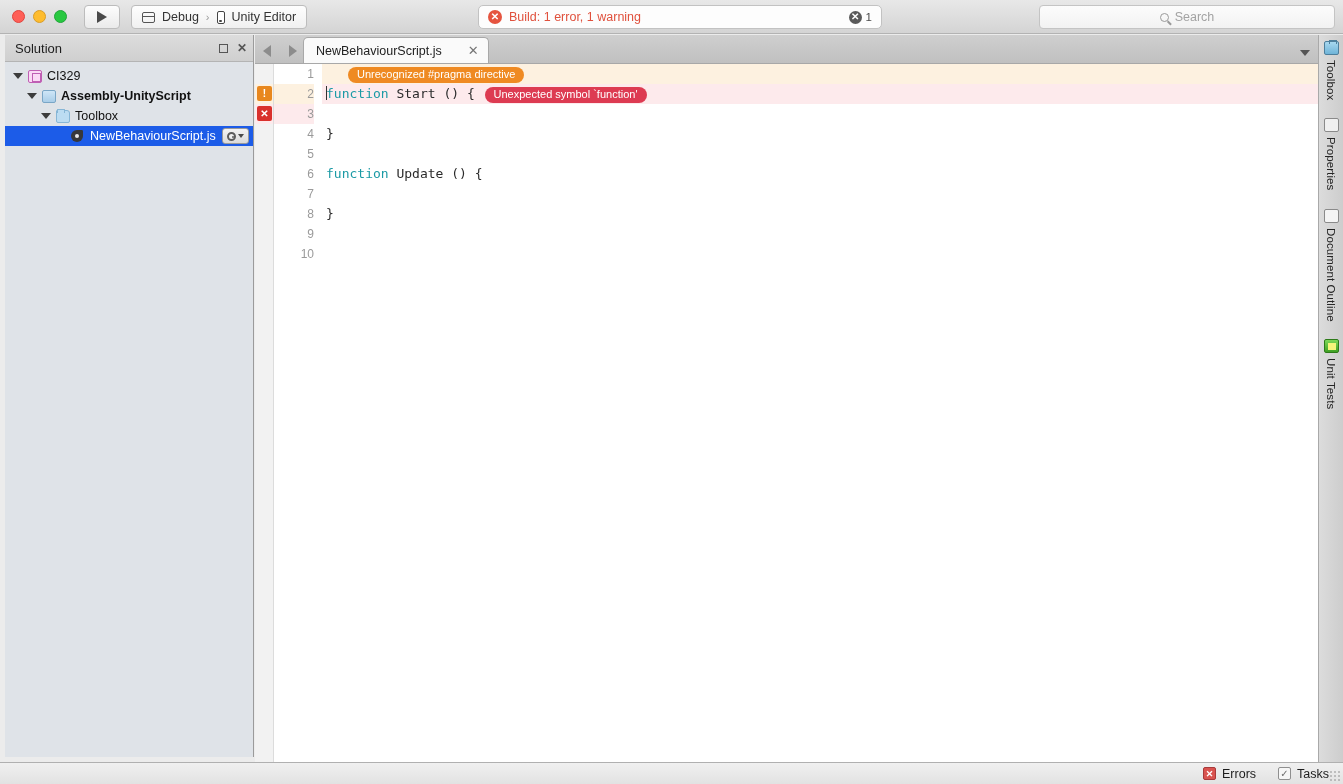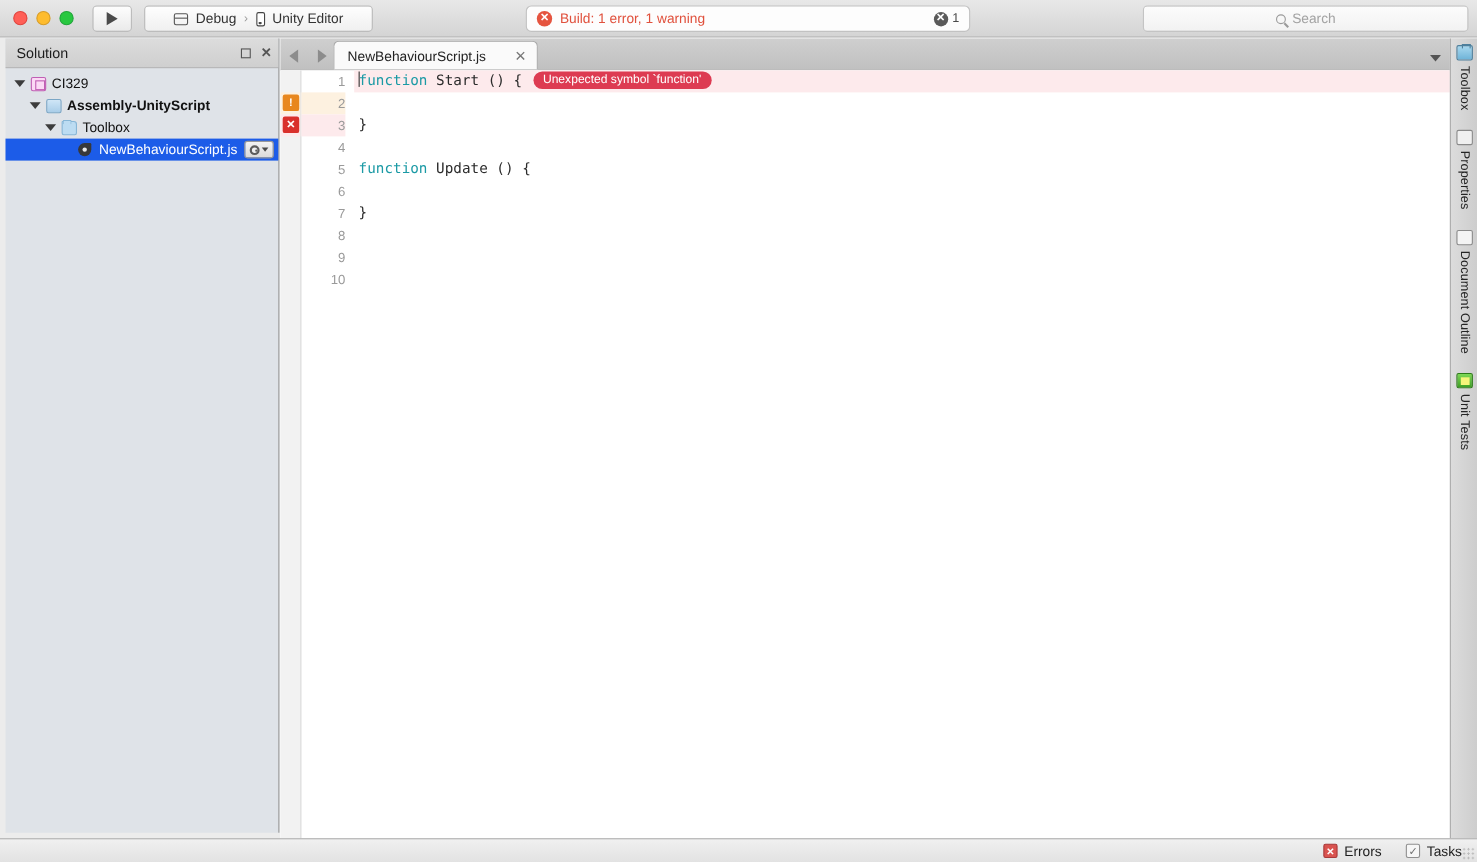--- a/index.html
+++ b/index.html
@@ -34,21 +34,21 @@
   }
   .runbtn .tri {
     width:0;height:0;border-left:10px solid #4a4a4a;
     border-top:6px solid transparent;border-bottom:6px solid transparent;
   }
 
   .configbar {
     position:absolute; left:131px; top:5px; height:24px;
     background: linear-gradient(#fefefe,#f0f0f0);
     border:1px solid #bcbcbc; border-radius:4px;
-    display:flex; align-items:center; padding:0 26px; gap:7px;
+    display:flex; align-items:center; padding:0 10px; gap:7px;
     font-size:12.5px; color:#333;
   }
   .ic-window {
     width:13px;height:11px;border:1.5px solid #555;border-radius:2px;position:relative;
   }
   .ic-window::before{content:"";position:absolute;left:0;top:0;right:0;height:3px;border-bottom:1.5px solid #555;}
   .chev-sep { color:#9a9a9a; font-size:11px; }
   .ic-device {
     width:8px;height:13px;border:1.5px solid #444;border-radius:2px;background:#fff;position:relative;
   }
@@ -339,20 +339,21 @@
           <div class="codeline row-err">3</div>
           <div class="codeline">4</div>
           <div class="codeline">5</div>
           <div class="codeline">6</div>
           <div class="codeline">7</div>
           <div class="codeline">8</div>
           <div class="codeline">9</div>
           <div class="codeline">10</div>
         </div>
       <div class="codecol" id="codecol">
+          <div class="codeline row-warn"><span class="bubble warn" style="margin-left: 22px;">Unrecognized #pragma directive</span></div>
           <div class="codeline row-err"><span class="caret"></span><span class="kw-func">function</span><span class=""> Start () { </span><span class="bubble err">Unexpected symbol `function'</span></div>
           <div class="codeline"></div>
           <div class="codeline"><span class="">}</span></div>
           <div class="codeline"></div>
           <div class="codeline"><span class="kw-func">function</span><span class=""> Update () {</span></div>
           <div class="codeline"></div>
           <div class="codeline"><span class="">}</span></div>
           <div class="codeline"></div>
         </div>
     </div>

